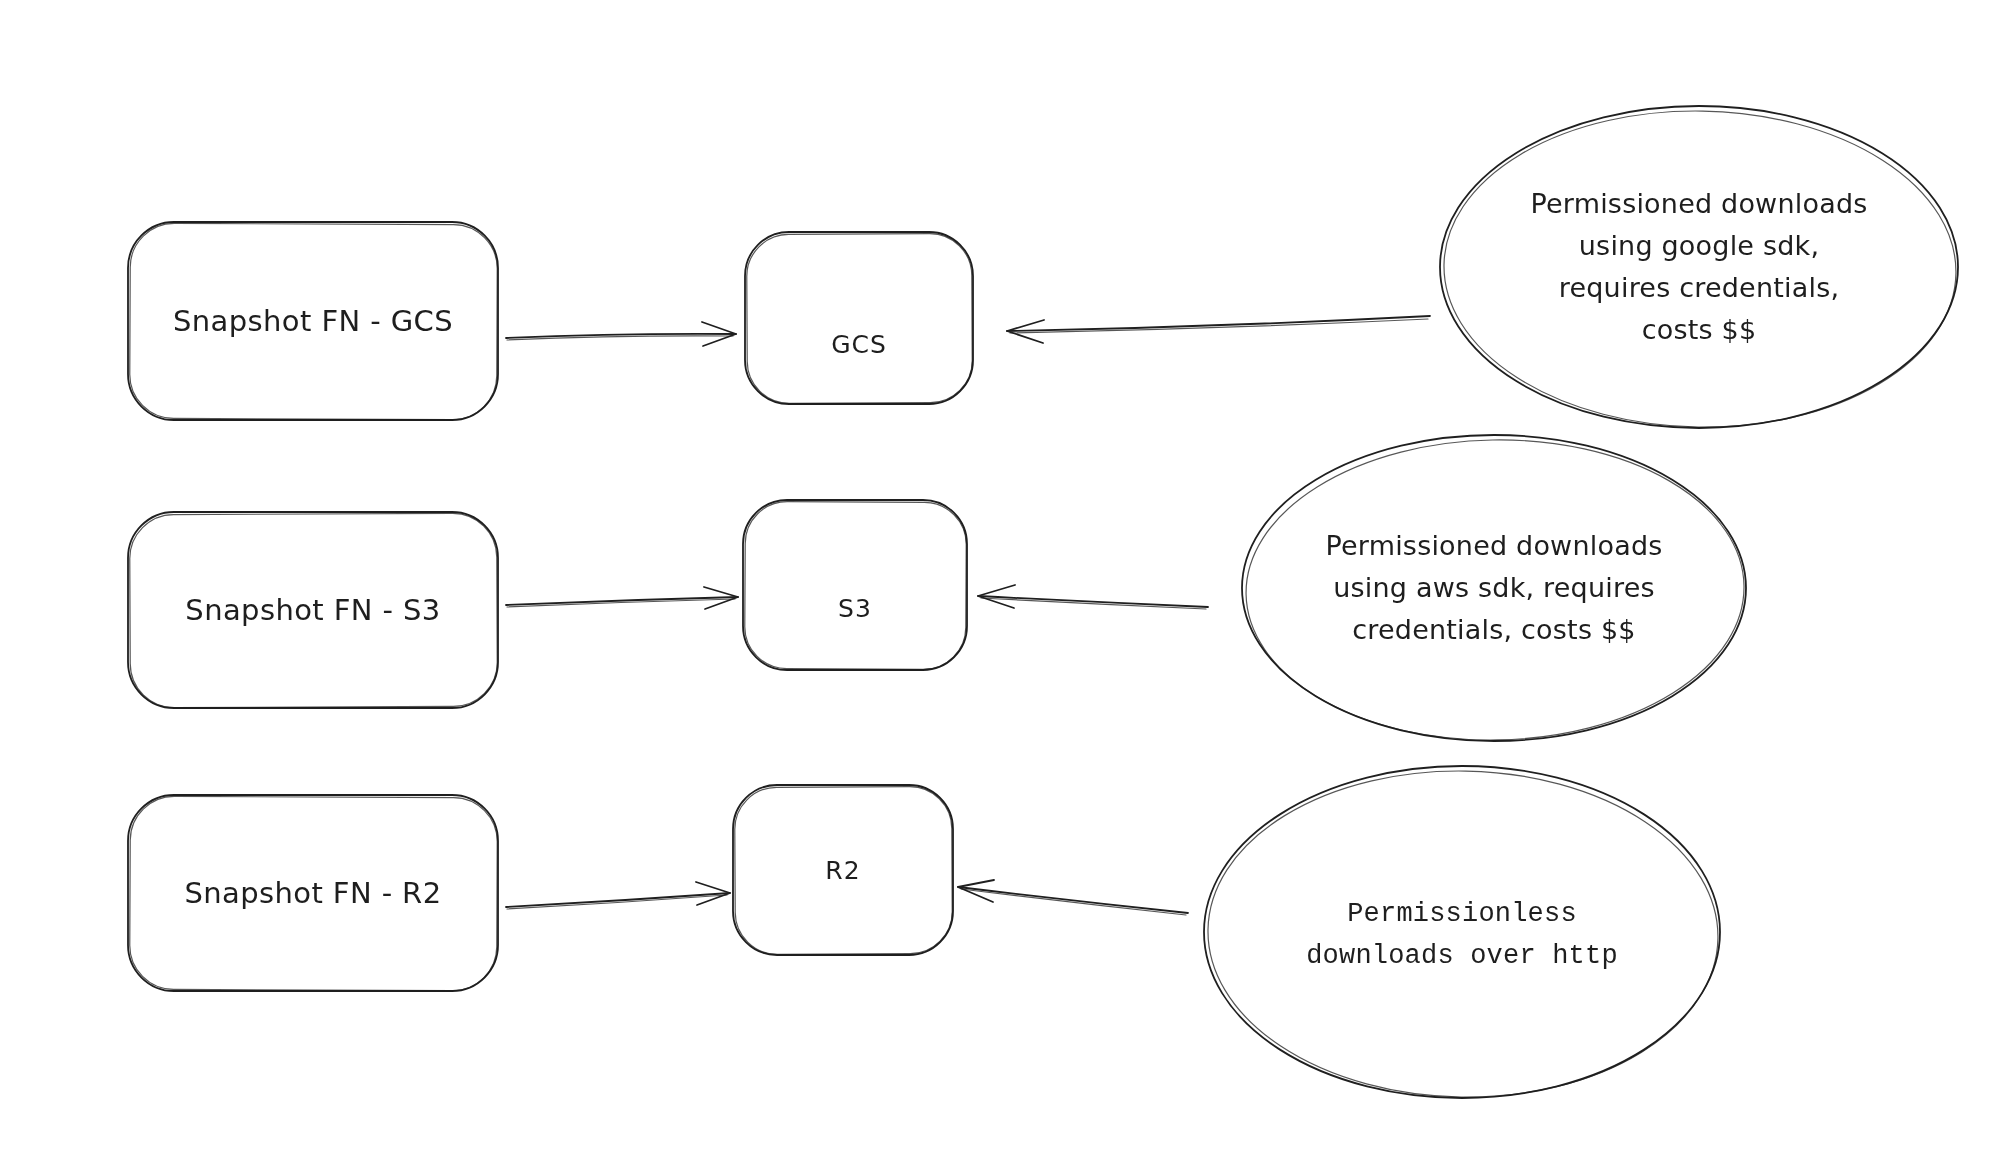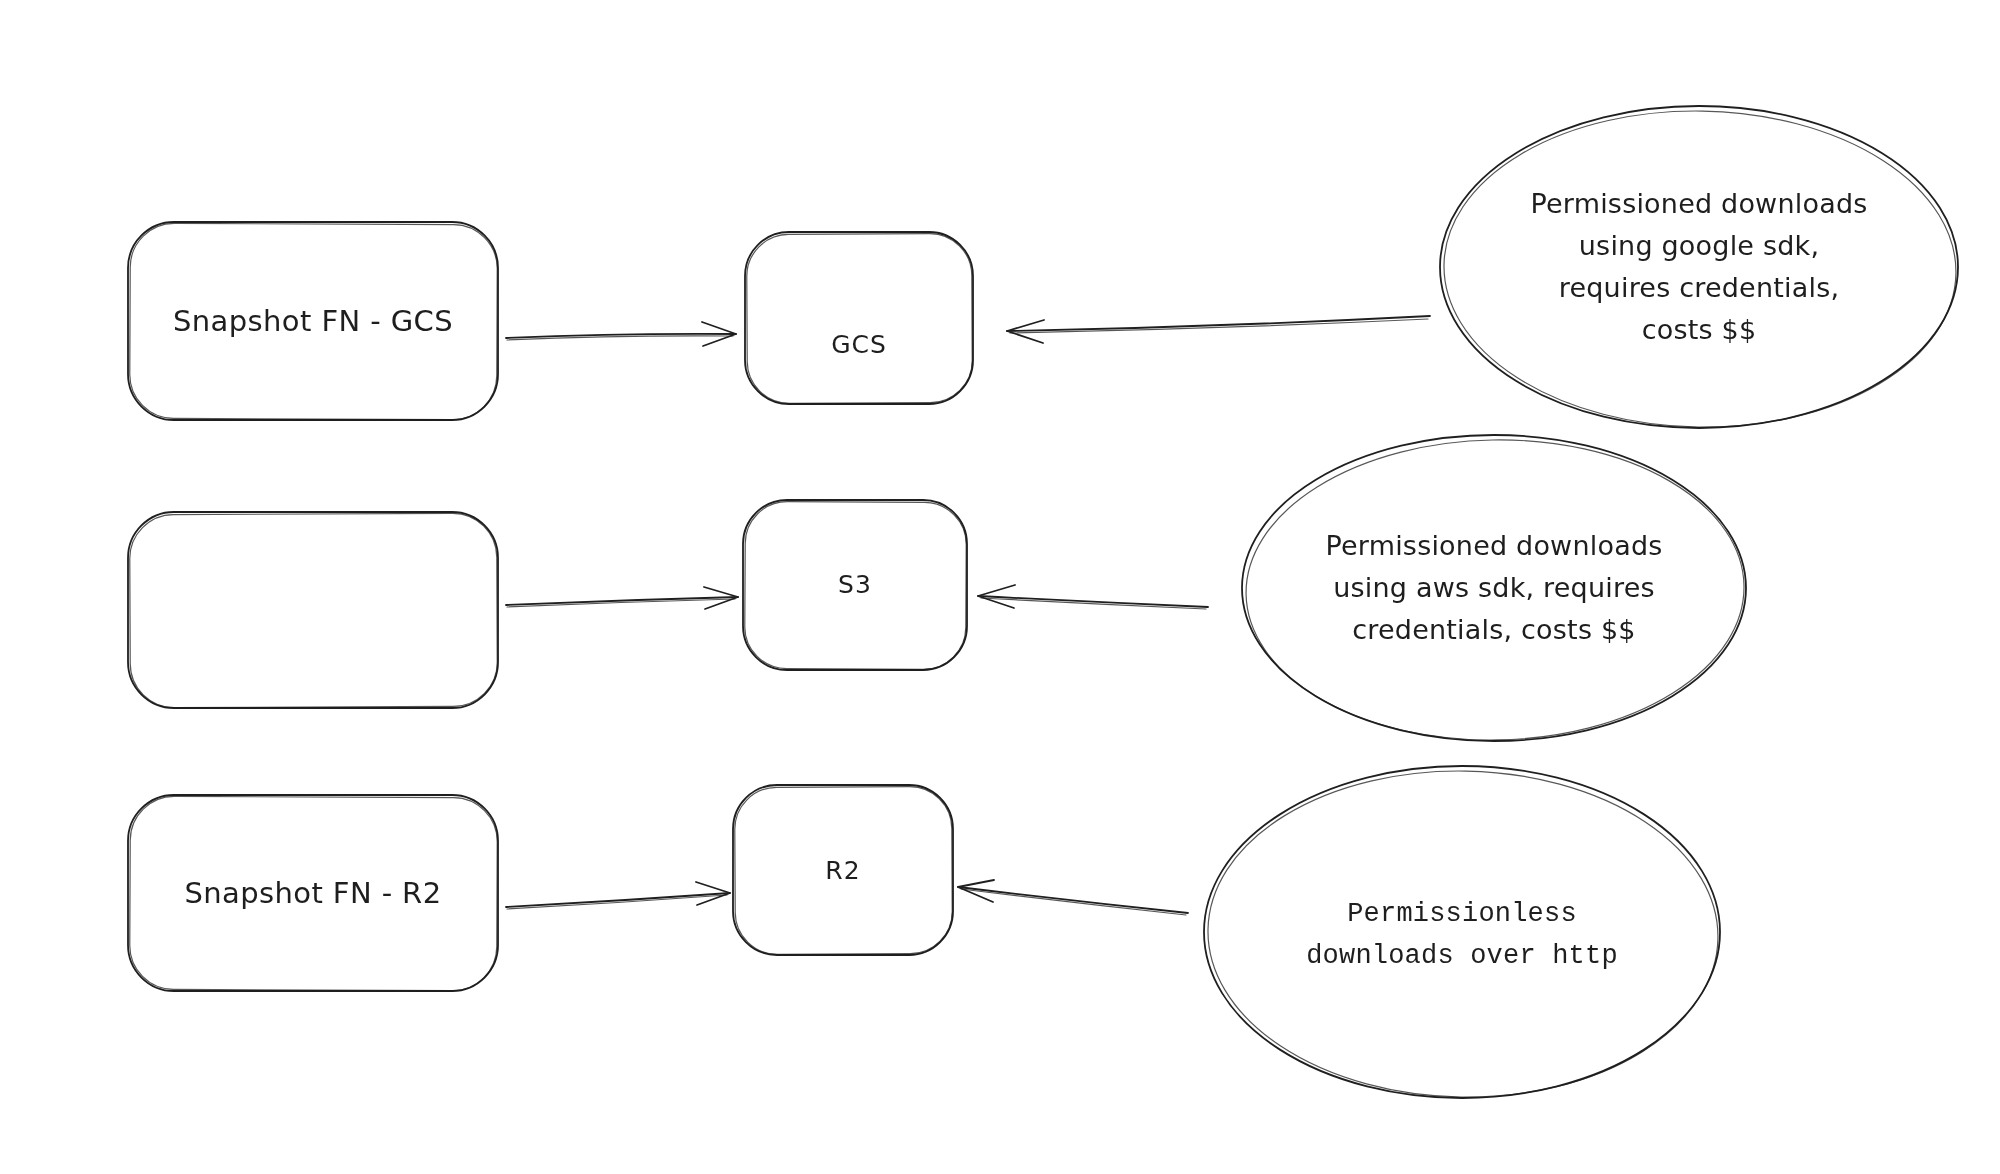--- a/index.html
+++ b/index.html
@@ -110,21 +110,22 @@
     </g>
   </svg>
 
   <div class="node-label src" style="left:128px; top:222px; width:370px; height:198px;">Snapshot FN - GCS</div>
   <div class="node-label tgt" style="left:745px; top:232px; width:228px; height:192px;margin-top:16px;">GCS</div>
   <div class="node-label note" style="left:1459px; top:177px; width:480px; height:180px;">Permissioned downloads
 using google sdk,
 requires credentials,
 costs $$</div>
 
-  <div class="node-label tgt" style="left:743px; top:476px; width:224px; height:216px;border-radius:9px;">S3</div>
+  <div class="node-label src" style="left:128px; top:512px; width:370px; height:196px;">Snapshot FN - S3</div>
+  <div class="node-label tgt" style="left:743px; top:500px; width:224px; height:216px;border-radius:9px;">S3</div>
   <div class="node-label note" style="left:1254px; top:518px; width:480px; height:140px;">Permissioned downloads
 using aws sdk, requires
 credentials, costs $$</div>
 
   <div class="node-label src" style="left:128px; top:795px; width:370px; height:196px;border-radius:32px;">Snapshot FN - R2</div>
   <div class="node-label tgt" style="left:733px; top:785px; width:220px; height:170px;">R2</div>
   <div class="node-label note" style="left:1222px; top:888px; width:480px; height:96px;font-family:Liberation Mono, monospace;">Permissionless
 downloads over http</div>
 
 </div>

